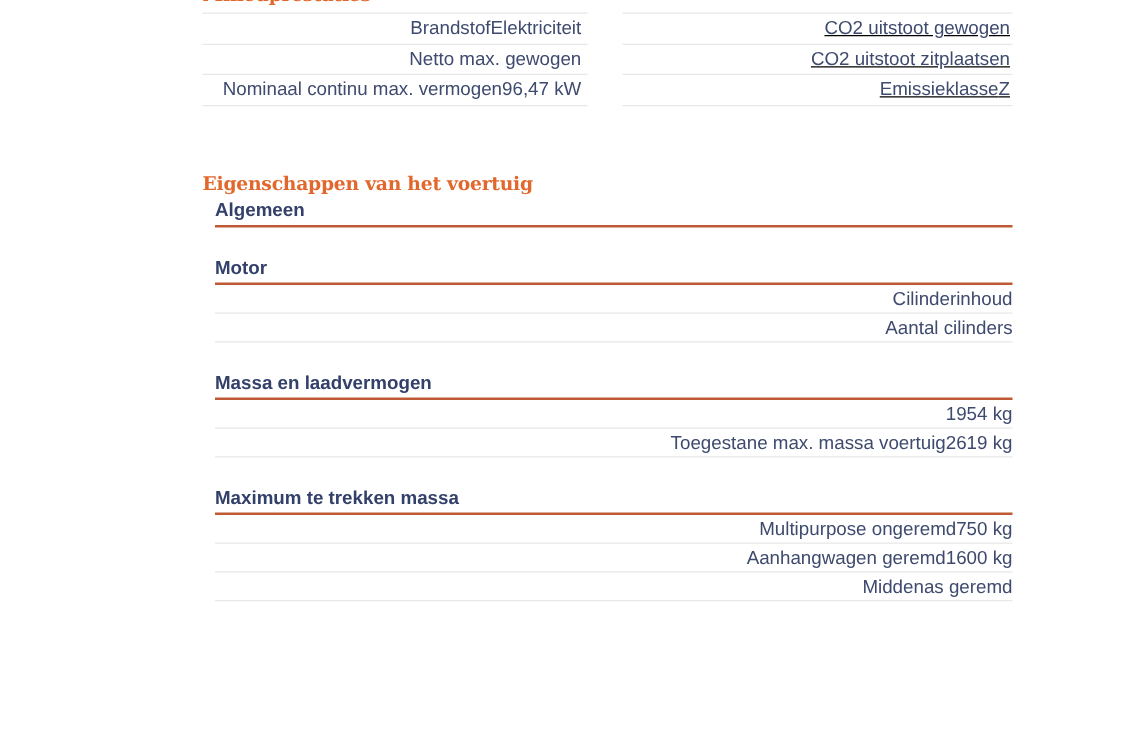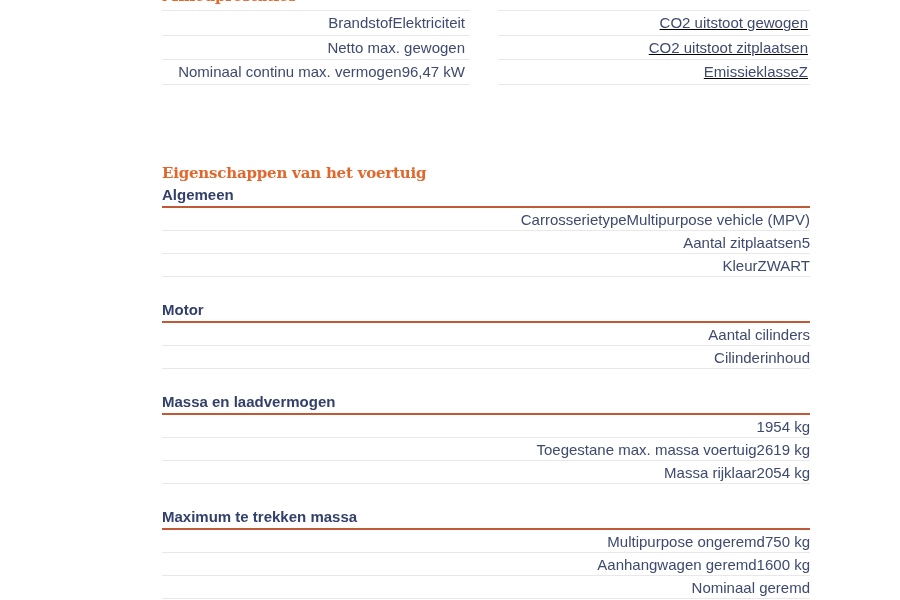--- a/index.html
+++ b/index.html
@@ -28,24 +28,24 @@
   .ttable.right .val{padding-right:2px;}
 
   .row{
     display:flex;justify-content:flex-end;align-items:center;
     border-bottom:1px solid var(--line,#e8e8e8);
     font-size:15px;color:var(--navy,#3e4a6e);
     white-space:nowrap;
   }
   .ttable .row{height:23.5px;}
 
-  .main{position:absolute;top:165px;left:0;width:648px;}
+  .main{position:absolute;top:139px;left:0;width:648px;}
   .main .orange-title{margin:0 0 6px 0;}
 
-  .sub{margin-top:25px;}
+  .sub{margin-top:25px;margin-left:10px;}
   .sub:first-child{margin-top:0;}
   .sub h3{
     margin:0;
     font-family:"Liberation Sans",sans-serif;
     font-size:15px;line-height:15px;font-weight:bold;
     color:var(--navy-dark,#33406a);
     padding-bottom:4px;
     border-bottom:2px solid var(--rule,#c05a36);
   }
   .sub .rows .row{height:22px;}
@@ -88,77 +88,59 @@
     <span class="val">Z</span>
   </div>
         </div>
     </div>
 
     <div class="main">
       <h2 class="orange-title">Eigenschappen van het voertuig</h2>
       <div id="subsections">
           <section class="sub">
     <h3>Algemeen</h3>
-    <div class="rows">
-              <div class="row">
-    <span class="lbl">Carrosserietype</span>
-    <span class="val">Multipurpose vehicle (MPV)</span>
-  </div>
-              <div class="row">
-    <span class="lbl">Aantal zitplaatsen</span>
-    <span class="val">5</span>
-  </div>
-              <div class="row">
-    <span class="lbl">Kleur</span>
-    <span class="val">ZWART</span>
-  </div>
-            </div>
   </section>
           <section class="sub">
     <h3>Motor</h3>
     <div class="rows">
               <div class="row">
-    <span class="lbl">Aantal cilinders</span>
+    <span class="lbl">Cilinderinhoud</span>
     <span class="val"></span>
   </div>
               <div class="row">
-    <span class="lbl">Cilinderinhoud</span>
+    <span class="lbl">Aantal cilinders</span>
     <span class="val"></span>
   </div>
             </div>
   </section>
           <section class="sub">
     <h3>Massa en laadvermogen</h3>
     <div class="rows">
               <div class="row">
     <span class="val">1954 kg</span>
   </div>
               <div class="row">
     <span class="lbl">Toegestane max. massa voertuig</span>
     <span class="val">2619 kg</span>
-  </div>
-              <div class="row">
-    <span class="lbl">Massa rijklaar</span>
-    <span class="val">2054 kg</span>
   </div>
             </div>
   </section>
           <section class="sub">
     <h3>Maximum te trekken massa</h3>
     <div class="rows">
               <div class="row">
     <span class="lbl">Multipurpose ongeremd</span>
     <span class="val">750 kg</span>
   </div>
               <div class="row">
     <span class="lbl">Aanhangwagen geremd</span>
     <span class="val">1600 kg</span>
   </div>
               <div class="row">
-    <span class="lbl">Nominaal geremd</span>
+    <span class="lbl">Middenas geremd</span>
     <span class="val"></span>
   </div>
             </div>
   </section>
         </div>
     </div>
 
   </div>
 </div>
 

